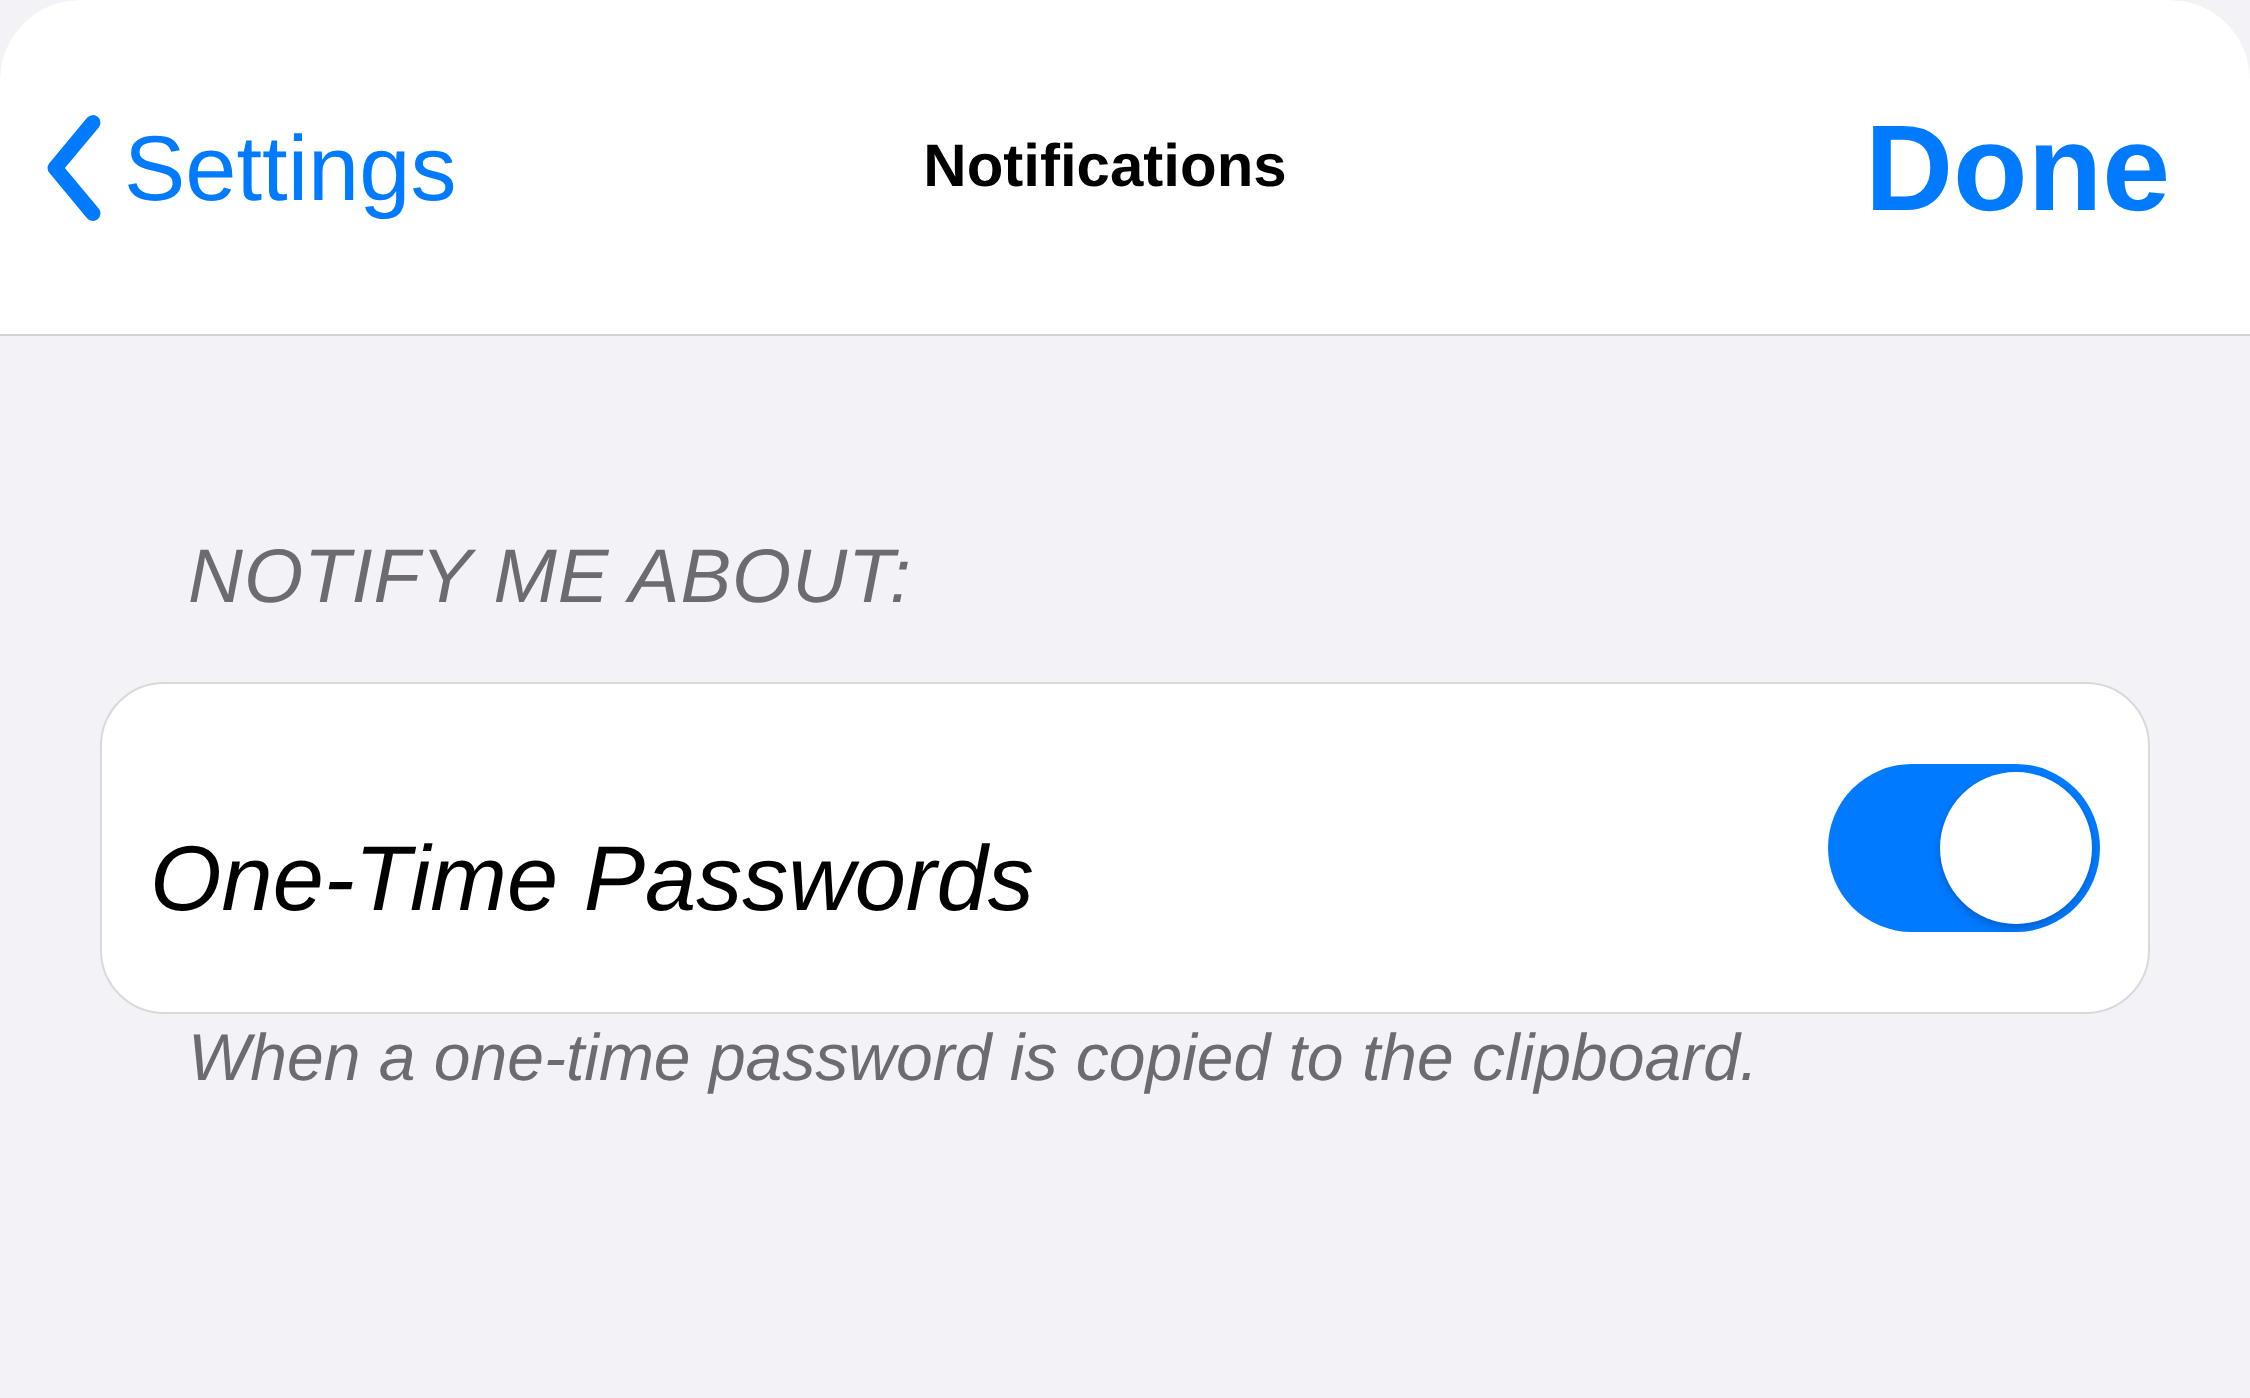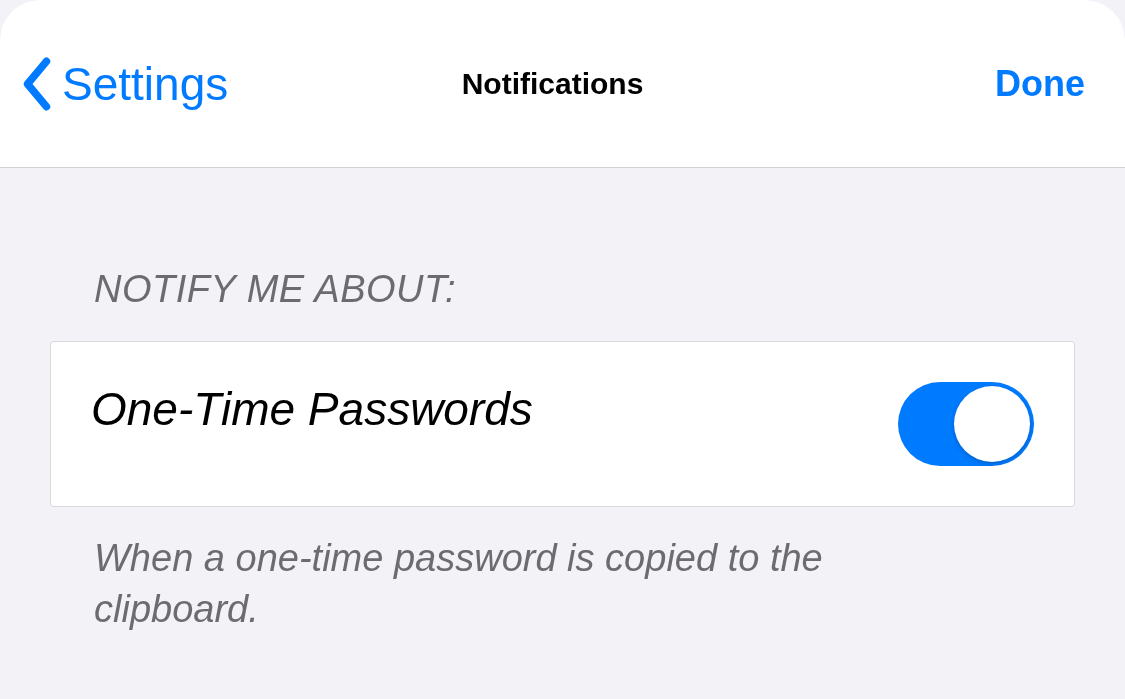--- a/index.html
+++ b/index.html
@@ -52,45 +52,45 @@
       text-align: center;
       flex: 1;
     }
     .nav-right {
       min-width: 250px;
       display: flex;
       justify-content: flex-end;
     }
     .done-button {
       color: #007aff;
-      font-size: 36px;
+      font-size: 61px;
       font-weight: 600;
     }
     .content {
       padding: 0 50px;
       font-style: italic;
     }
     .section-header {
       text-transform: uppercase;
       color: #6c6c70;
       font-size: 38px;
       font-weight: 400;
       letter-spacing: 0.5px;
       margin-top: 100px;
       margin-bottom: 30px;
       padding-left: 44px;
     }
     .list-row {
       background: #ffffff;
       border: 1px solid #d9d9dd;
-      border-radius: 4px;
+      border-radius: 32px;
       display: flex;
-      align-items: flex-start;
+      align-items: flex-end;
       justify-content: space-between;
-      padding: 40px 40px;
+      padding: 40px 24px;
     }
     .row-label {
       font-size: 46px;
       font-weight: 400;
       color: #000000;
     }
     .toggle {
       width: 136px;
       height: 84px;
       border-radius: 42px;
@@ -103,24 +103,23 @@
       width: 76px;
       height: 76px;
       background: #ffffff;
       border-radius: 50%;
       top: 4px;
       right: 4px;
       box-shadow: 0 2px 4px rgba(0,0,0,0.2);
     }
     .section-footer {
       color: #6c6c70;
-      font-size: 38px;
+      font-size: 33px;
       font-weight: 400;
       line-height: 1.35;
-      margin-top: 26px;
       padding-left: 44px;
       padding-right: 44px;
       max-width: 900px;
     }
   </style>
 </head>
 <body>
 
 <div class="nav-bar">
   <div class="nav-left">

